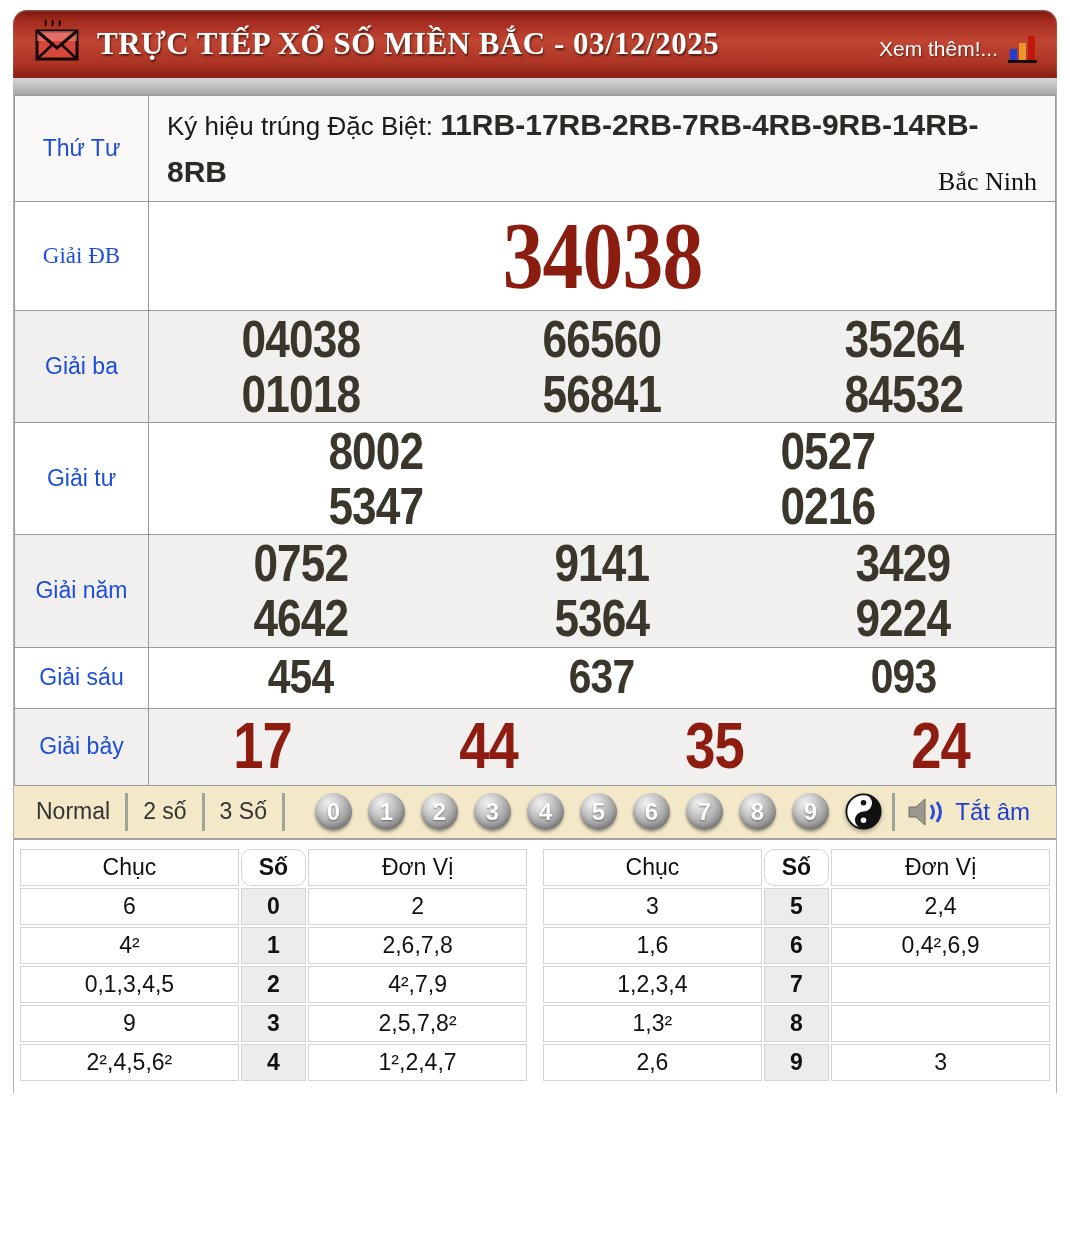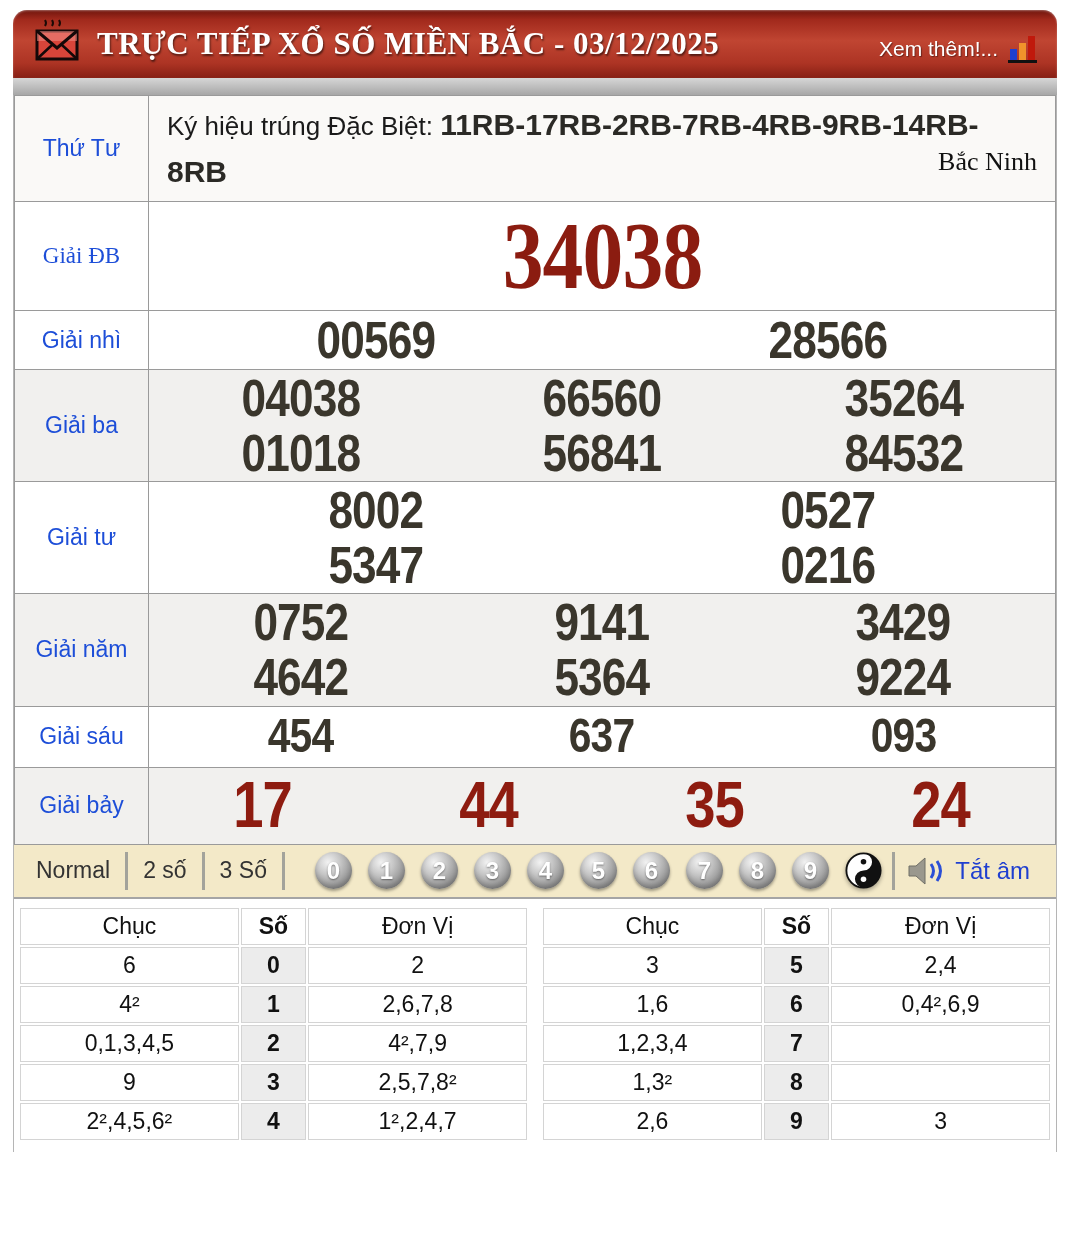--- a/index.html
+++ b/index.html
@@ -35,21 +35,21 @@
   tr.r-2 td{height:56px;}
   tr.r-3 td{height:102px;}
   tr.r-4 td{height:100px;}
   tr.r-5 td{height:102px;}
   tr.r-6 td{height:58px;}
   tr.r-7 td{height:74px;}
 
   td.r1val{position:relative;padding:6px 16px 6px 18px;}
   .sign{font-size:26px;color:#1a1a1a;line-height:1.55;padding-right:40px;}
   .sign b{font-size:30px;color:#2b2a26;}
-  .province{position:absolute;right:18px;bottom:24px;font-family:"Liberation Serif",serif;font-size:26px;color:#111;}
+  .province{position:absolute;right:18px;bottom:4px;font-family:"Liberation Serif",serif;font-size:26px;color:#111;}
 
   .grid{display:flex;width:100%;}
   .grid > div{flex:1;text-align:center;}
   .n{display:inline-block;transform:scaleX(.85);font-weight:bold;color:#3a362c;letter-spacing:-1px;line-height:1.05;white-space:nowrap;}
   .n-db{font-size:96px;color:#8b1c10;}
   .n-1{font-size:70px;}
   .n-m{font-size:52px;}
   .n-6{font-size:48px;}
   .n-7{font-size:64px;color:#8e1c10;}
 
@@ -67,21 +67,21 @@
   .yy{width:37px;height:37px;cursor:pointer;filter:drop-shadow(0 2px 2px rgba(0,0,0,.35));}
   .ctl-right{margin-left:auto;display:flex;align-items:center;gap:12px;}
   .mute{display:flex;align-items:center;gap:8px;cursor:pointer;}
   .mute-label{font-size:24px;color:#1f3fd0;}
 
   
   .stats-wrap{display:flex;gap:12px;padding:7px 4px 10px 4px;background:#fff;}
   table.stats{flex:1;border-collapse:separate;border-spacing:2px;font-size:23px;color:#111;table-layout:fixed;}
   table.stats th,table.stats td{border:1px solid #d4d4d4;text-align:center;background:#fff;height:33px;}
   table.stats th{font-weight:normal;font-size:23px;margin-left:44px;}
-  table.stats th.soh{font-weight:bold;}
+  table.stats th.soh{font-weight:bold;border-radius:10px;}
   table.stats .soc{background:#ececec;font-weight:bold;}
   col.c-side{width:43.5%;} col.c-so{width:13%;}
 </style>
 </head>
 <body>
 
 <div class="widget">
 
   <div class="hdr">
     <svg class="env" width="50" height="52" viewBox="0 0 50 52">
@@ -120,29 +120,20 @@
       <tr class="r-db row-a">
         <td class="lbl">Giải ĐB</td>
         <td>
               <div class="grid">
                 <div><span class="n n-db">34038</span></div>
               </div>
             </td>
       </tr>
 
 
-      <tr class="r-2 row-a">
-        <td class="lbl">Giải nhì</td>
-        <td>
-          <div class="grid">
-            <div><span class="n n-m">00569</span></div>
-            <div><span class="n n-m">28566</span></div>
-          </div>
-        </td>
-      </tr>
 
       <tr class="r-3 row-b">
         <td class="lbl">Giải ba</td>
         <td>
           <div class="grid">
             <div><span class="n n-m">04038</span></div>
             <div><span class="n n-m">66560</span></div>
             <div><span class="n n-m">35264</span></div>
           </div>
           <div class="grid">

